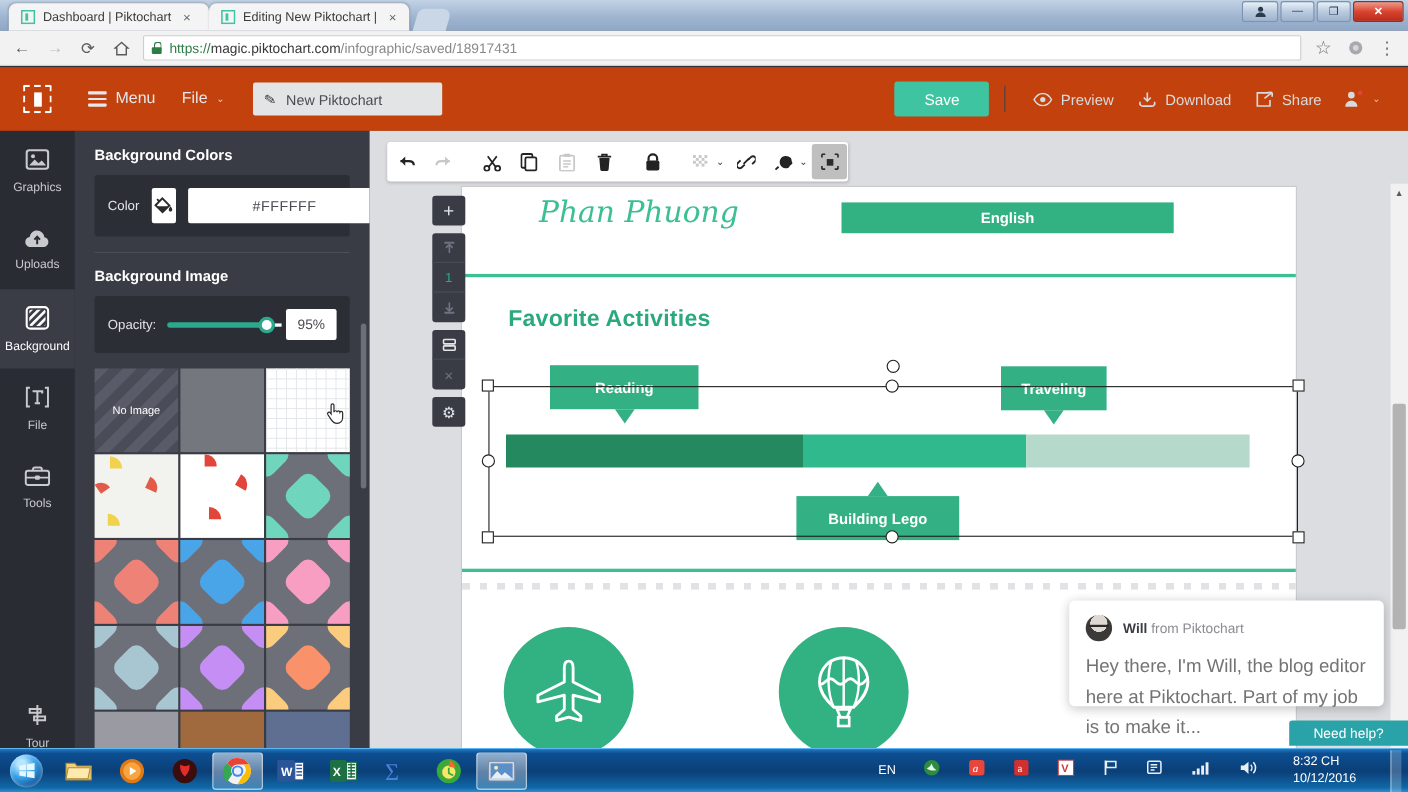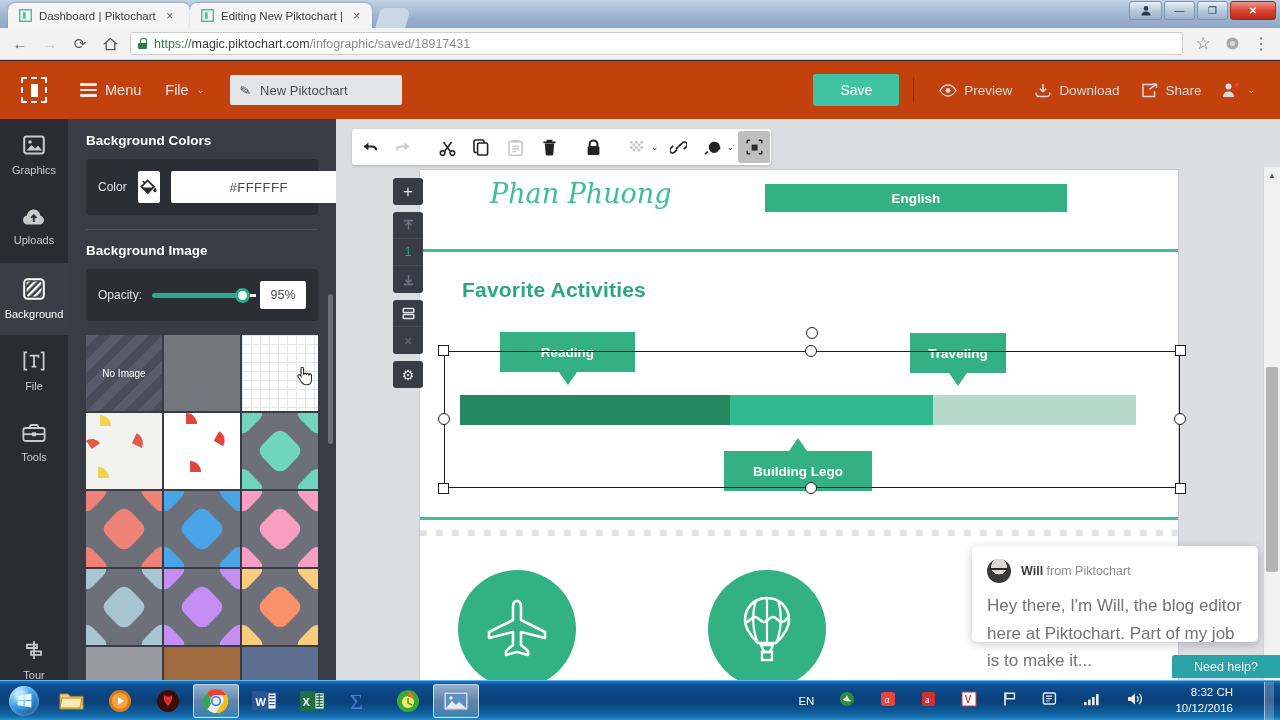--- a/index.html
+++ b/index.html
@@ -352,21 +352,21 @@
     width:46px; height:34px; margin: 0 1px;
     display:flex; align-items:center; justify-content:center;
     border-radius:3px;
   }
   .tb-app.active {
     background: linear-gradient(180deg,rgba(255,255,255,.55),rgba(255,255,255,.18));
     border:1px solid rgba(255,255,255,.65);
   }
   .tray { margin-left:auto; display:flex; align-items:center; gap:25px; padding-right:6px; }
   .tray-lang { color:#fff; font-size:11.5px; }
-  .clock { color:#fff; font-size:11.5px; text-align:right; line-height:1.32; padding: 0 6px; }
+  .clock { color:#fff; font-size:11.5px; text-align:left; line-height:1.32; padding: 0 6px; }
   .show-desk { width:10px; height:38px; background:rgba(255,255,255,.22); border-left:1px solid rgba(255,255,255,.5); }
 </style>
 </head>
 <body>
 
 <div class="browser-topstrip">
   <div class="tab" id="tab1">
     <span class="favicon">
       <svg width="13" height="13" viewBox="0 0 13 13">
           <rect x="0.7" y="0.7" width="11.6" height="11.6" fill="none" stroke="#3ec4a0" stroke-width="1.5"></rect>

